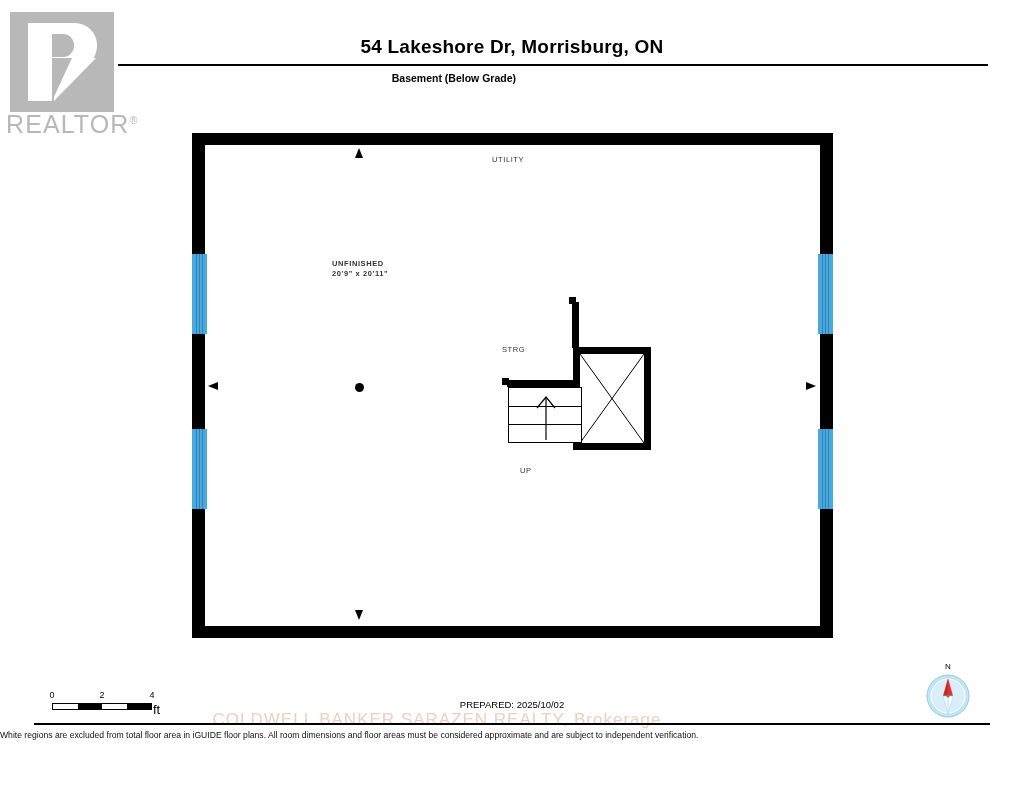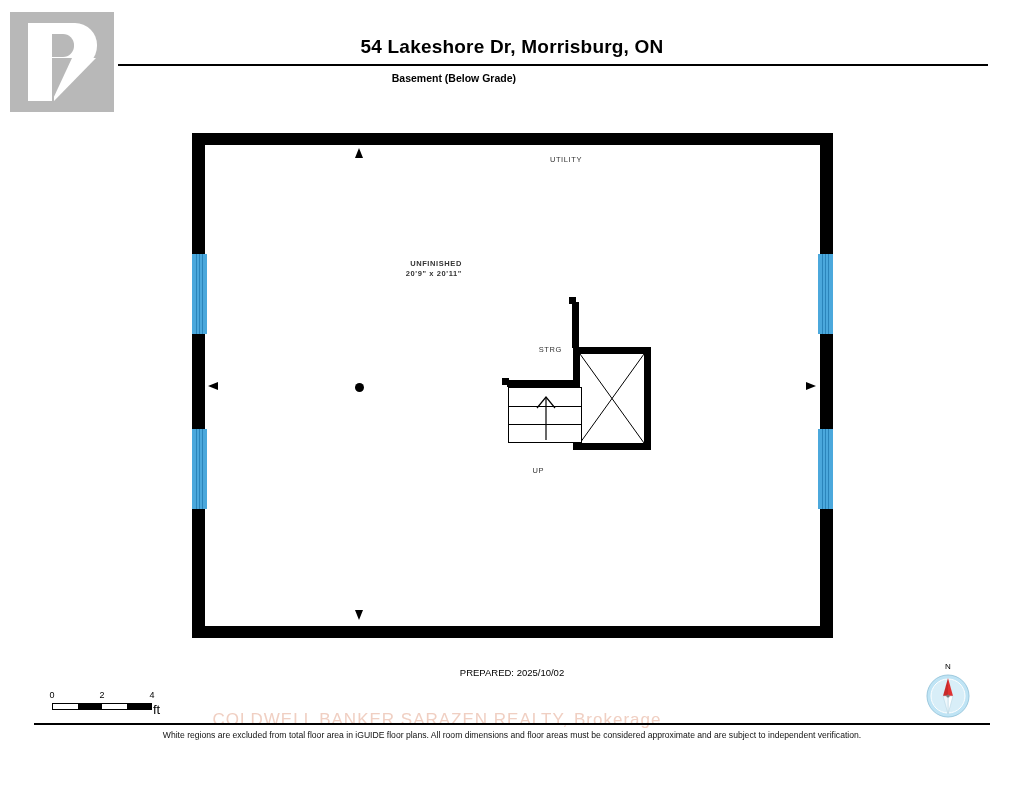--- a/index.html
+++ b/index.html
@@ -177,33 +177,33 @@
   #win-left-bottom { left: 0px;   top: 296px; height: 80px; }
   #win-right-top   { left: 626px; top: 121px; height: 80px; }
   #win-right-bottom{ left: 626px; top: 296px; height: 80px; }
 
   
   .room-label {
     position: absolute;
     font-size: 7.5px;
     letter-spacing: 0.6px;
     color: #333;
-    text-align: right;
+    text-align: left;
     white-space: nowrap;
   }
   #label-utility { left: 300px; top: 22px; width: 90px; }
   #label-unfinished {
     left: 140px;
     top: 126px;
     width: 130px;
     line-height: 10px;
     font-weight: bold;
   }
   #label-strg { left: 310px; top: 212px; width: 60px; }
-  #label-up   { left: 292px; top: 333px; width: 60px; }
+  #label-up   { left: 328px; top: 333px; width: 60px; }
 
   
   .dir-arrow {
     position: absolute;
     width: 0;
     height: 0;
   }
   #arrow-north {
     left: 163px;
     top: 15px;
@@ -349,21 +349,21 @@
     left: 89px;
     top: 12px;
     font-size: 13px;
     margin-left: 12px;
   }
 
   
   #prepared {
     position: absolute;
     left: 0;
-    top: 667px;
+    top: 699px;
     width: 1024px;
     text-align: center;
     font-size: 9.5px;
   }
   #watermark {
     position: absolute;
     left: 5px;
     top: 710px;
     width: 864px;
     text-align: center;
@@ -379,21 +379,20 @@
     top: 723px;
     width: 956px;
     height: 2px;
     background: #000;
   }
   #disclaimer {
     position: absolute;
     left: 0;
     top: 730px;
     width: 1024px;
-    text-align: center;
     font-size: 8.6px;
     color: #111;
   }
 
   
   #compass {
     position: absolute;
     left: 922px;
     top: 670px;
     width: 52px;
@@ -411,20 +410,23 @@
 </head>
 <body>
 
 <div id="realtor-logo">
   <div id="realtor-mark">
     <div class="r-stem"></div>
     <div class="r-bowl-outer"></div>
     <div class="r-bowl-inner"></div>
     <div class="r-leg"></div>
     <div class="r-leg-gap"></div>
+  </div>
+  <div id="realtor-word">
+    <span>REALTOR</span><span id="realtor-reg">®</span>
   </div>
 </div>
 
 <div id="page-title">54 Lakeshore Dr, Morrisburg, ON</div>
 <div id="title-rule"></div>
 
 <div id="floor-meta">
   <div id="floor-label">Basement (Below Grade)</div>
 </div>
 

